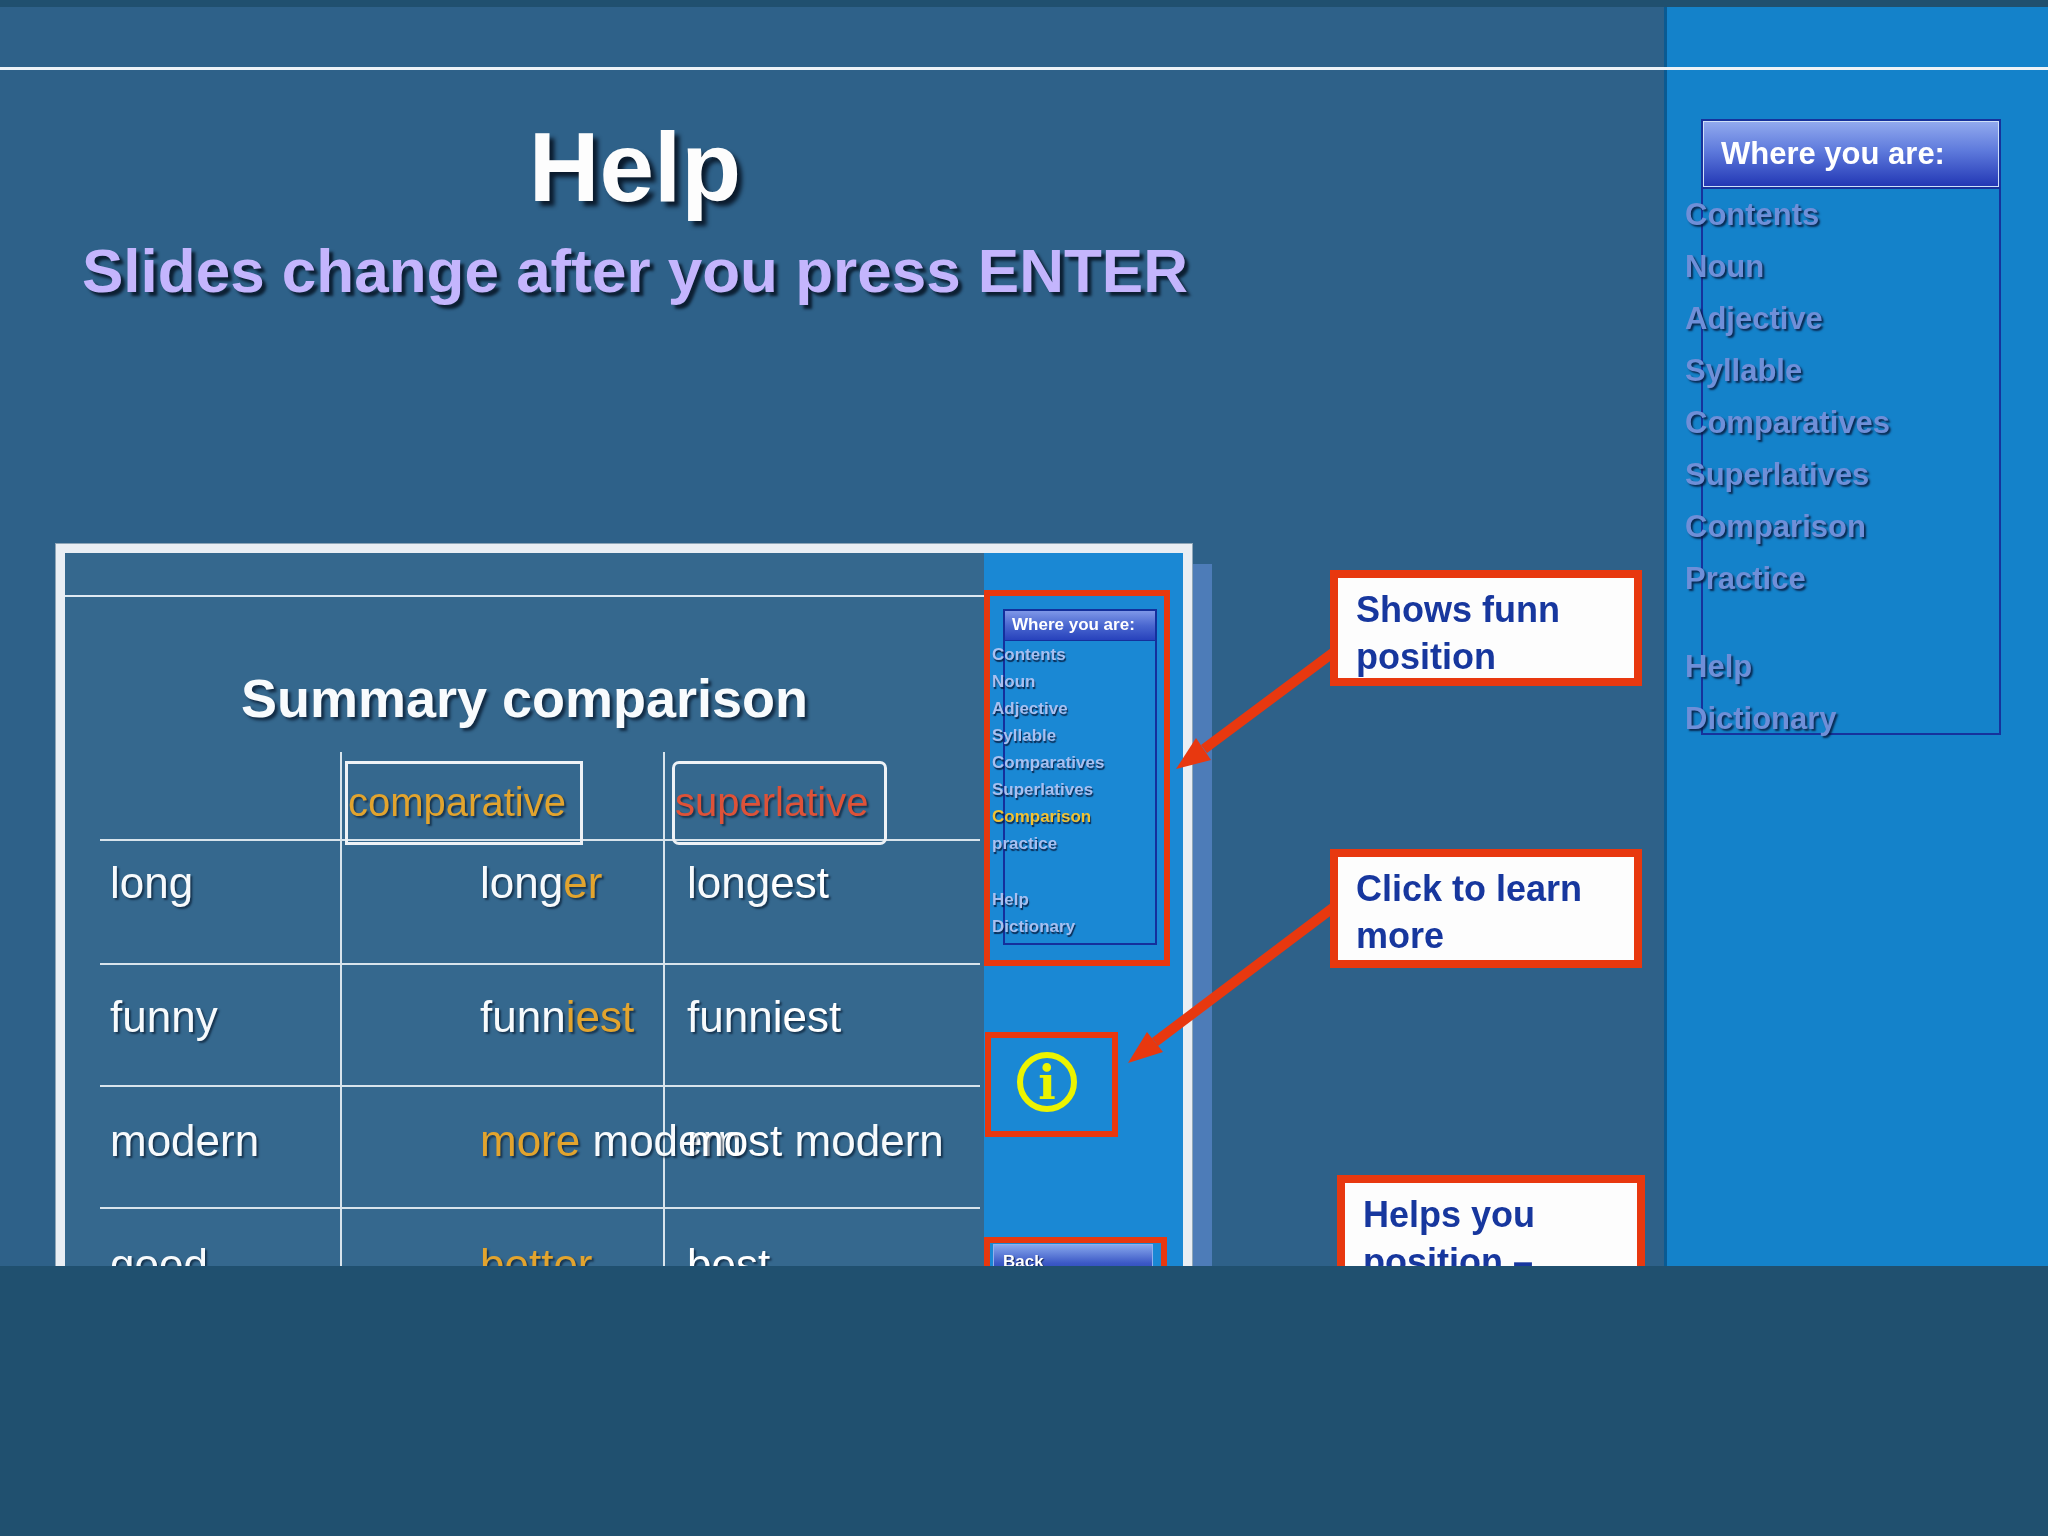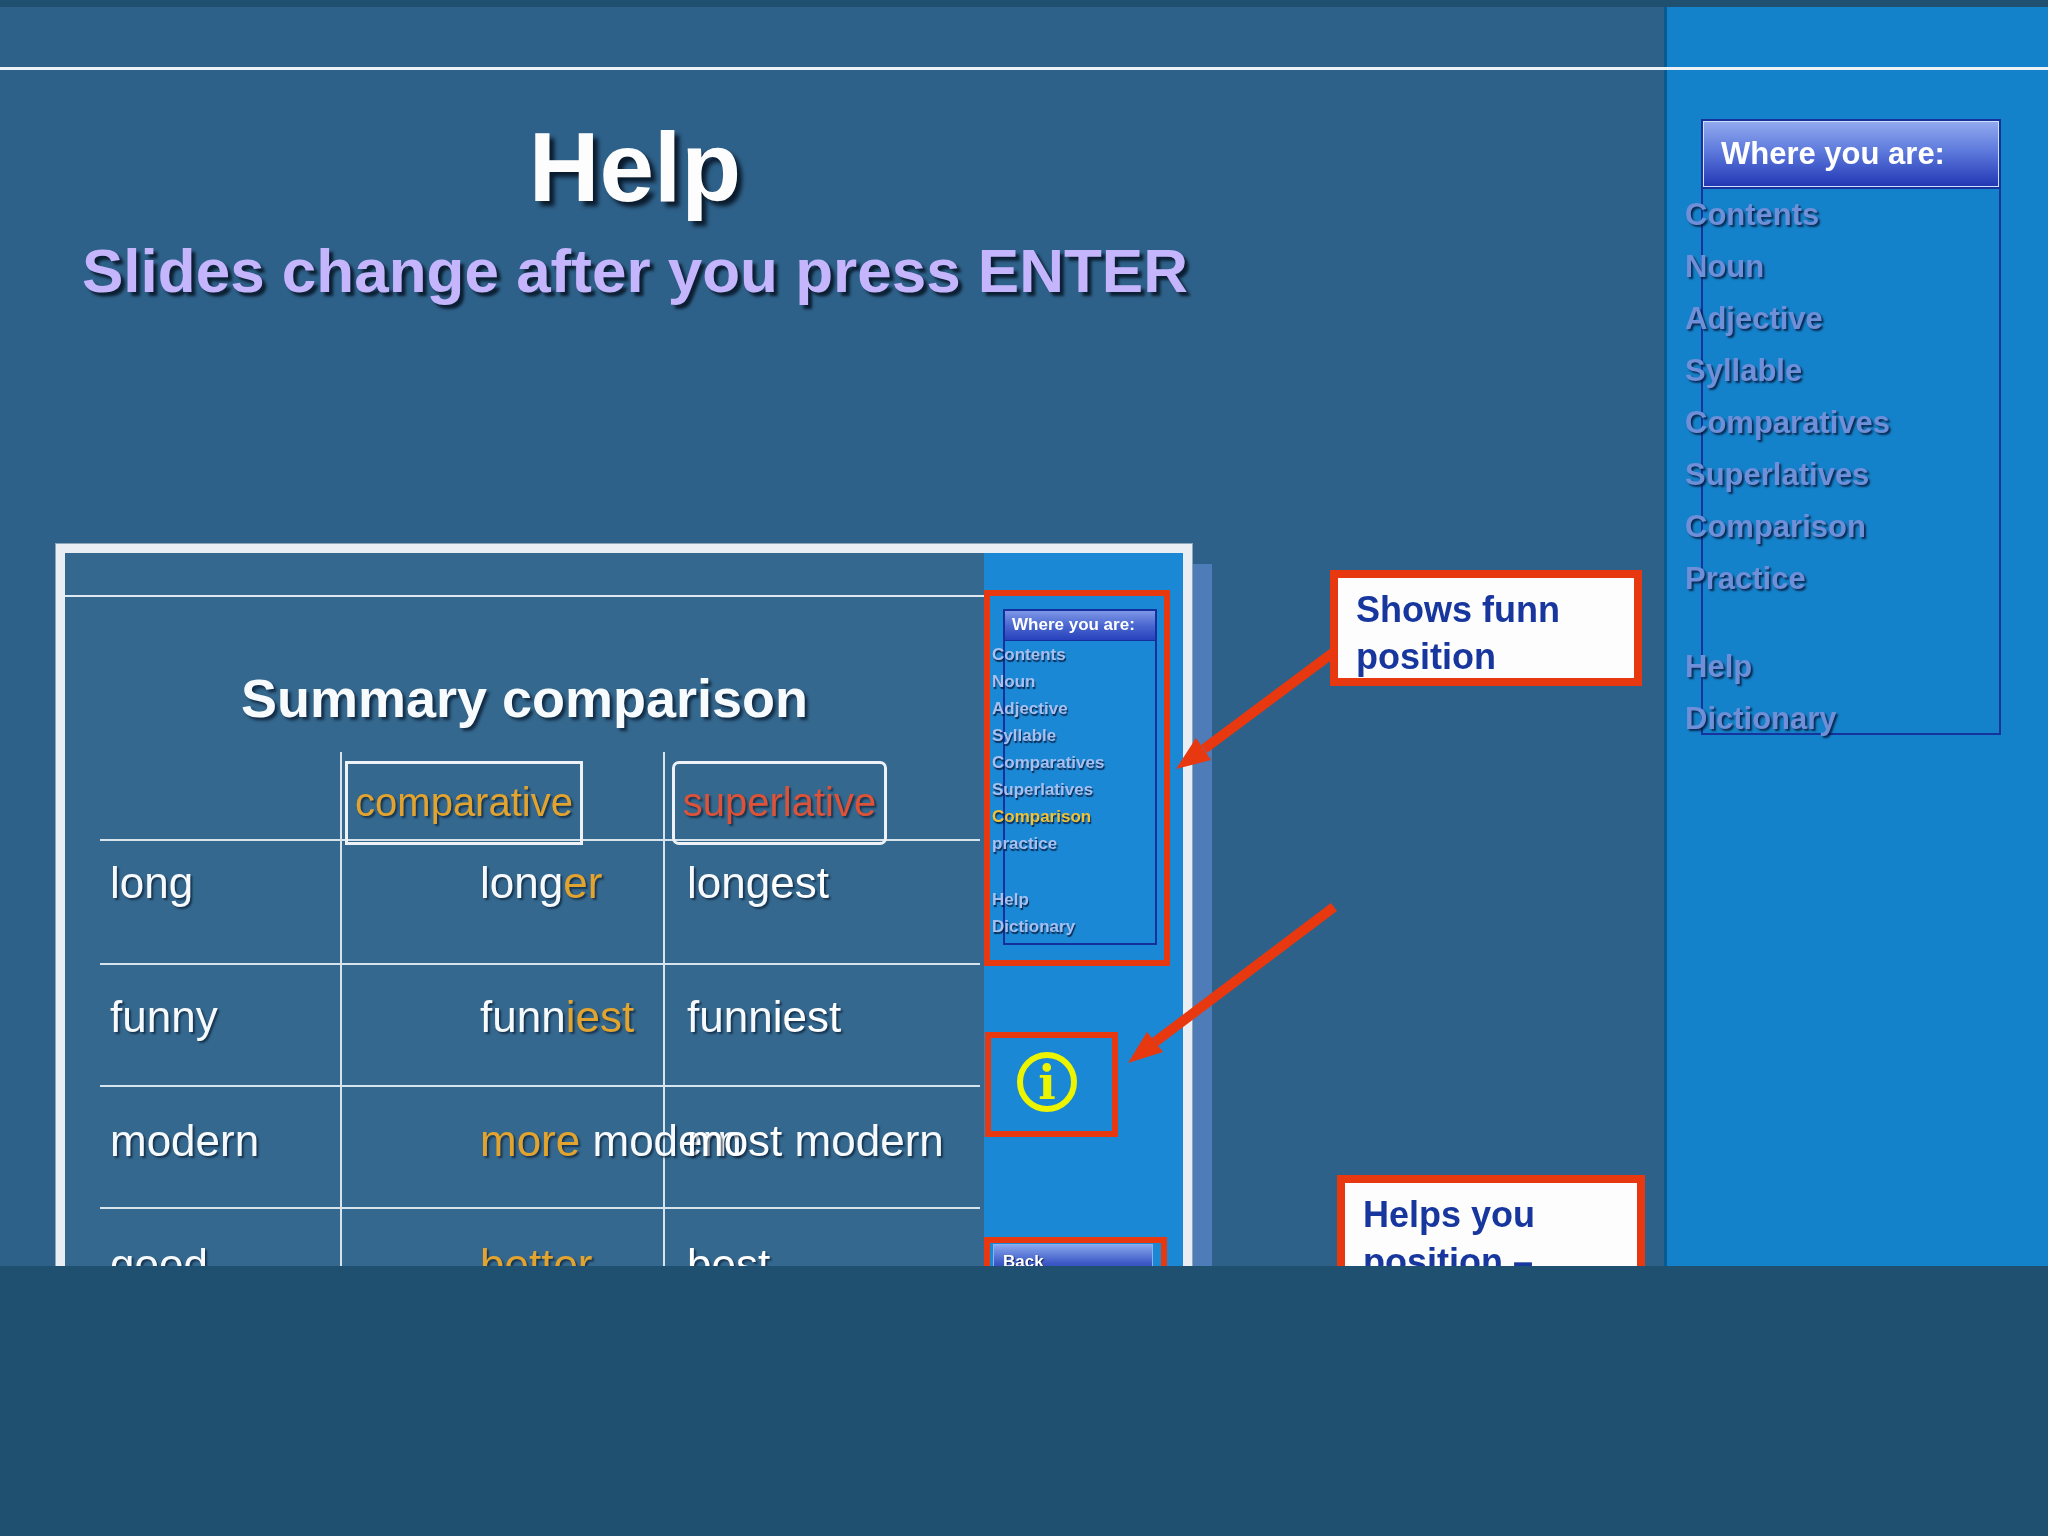--- a/index.html
+++ b/index.html
@@ -48,21 +48,21 @@
   #preview{top:537px;left:56px;width:1136px;height:853px;background:#35688e;
            border:9px solid #e9eef4;outline:1px solid #8fa6b8;box-sizing:border-box;z-index:2;}
   #pv-topline{position:absolute;left:0;top:42px;width:919px;height:2px;background:#dfe9f2;}
   #pv-bottomline{position:absolute;left:0;top:802px;width:1118px;height:2px;background:#dfe9f2;}
   #pv-title{position:absolute;left:0;top:114px;width:919px;text-align:center;color:#f8fbfd;
             font-size:54px;font-weight:bold;text-shadow:3px 3px 3px rgba(4,18,38,.7);}
   .vline{position:absolute;top:199px;width:2px;height:617px;background:#d8e4ec;}
   #v1{left:275px;} #v2{left:598px;}
   .hline{position:absolute;left:35px;width:880px;height:2px;background:#d8e4ec;}
   .hdr-box{position:absolute;top:208px;height:84px;border:3px solid #eef2f6;box-sizing:border-box;
-           text-align:center;font-size:40px;line-height:76px;text-shadow:2px 2px 2px rgba(4,18,38,.6);}
+           text-align:left;font-size:40px;line-height:76px;text-shadow:2px 2px 2px rgba(4,18,38,.6);}
   #hdr-comp{left:280px;width:238px;color:#e2a42e;}
   #hdr-sup{left:607px;width:215px;color:#de5238;border-radius:7px;}
   .pv-row{position:absolute;left:0;width:919px;height:56px;font-size:44px;
           text-shadow:2px 2px 2px rgba(4,18,38,.6);}
   .cell{position:absolute;white-space:nowrap;}
   .c0{left:45px;} .c1{left:415px;} .c2{left:622px;}
   .seg-w{color:#f7fafc;} .seg-g{color:#e2a42e;} .seg-r{color:#ffffff;}
 
   
   #mini-side{position:absolute;left:919px;top:0;width:199px;height:835px;background:#1a88d4;}
@@ -259,15 +259,16 @@
       <line x1="1334" y1="645" x2="1204" y2="742"></line>
       <polygon points="1176,762 1196,731 1211,753" stroke="none"></polygon>
       <line x1="1334" y1="900" x2="1155" y2="1035"></line>
       <polygon points="1128,1056 1147,1025 1163,1045" stroke="none"></polygon>
       <line x1="1337" y1="1279" x2="1204" y2="1279"></line>
       <polygon points="1172,1279 1206,1264 1206,1294" stroke="none"></polygon>
     </g>
   </svg>
 
   <div class="callout" id="callout-1">Shows funn position</div>
+  <div class="callout" id="callout-2">Click to learn more</div>
   <div class="callout" id="callout-3">Helps you position – backwards and forwards</div>
 
 </div>
 
 </body></html>

